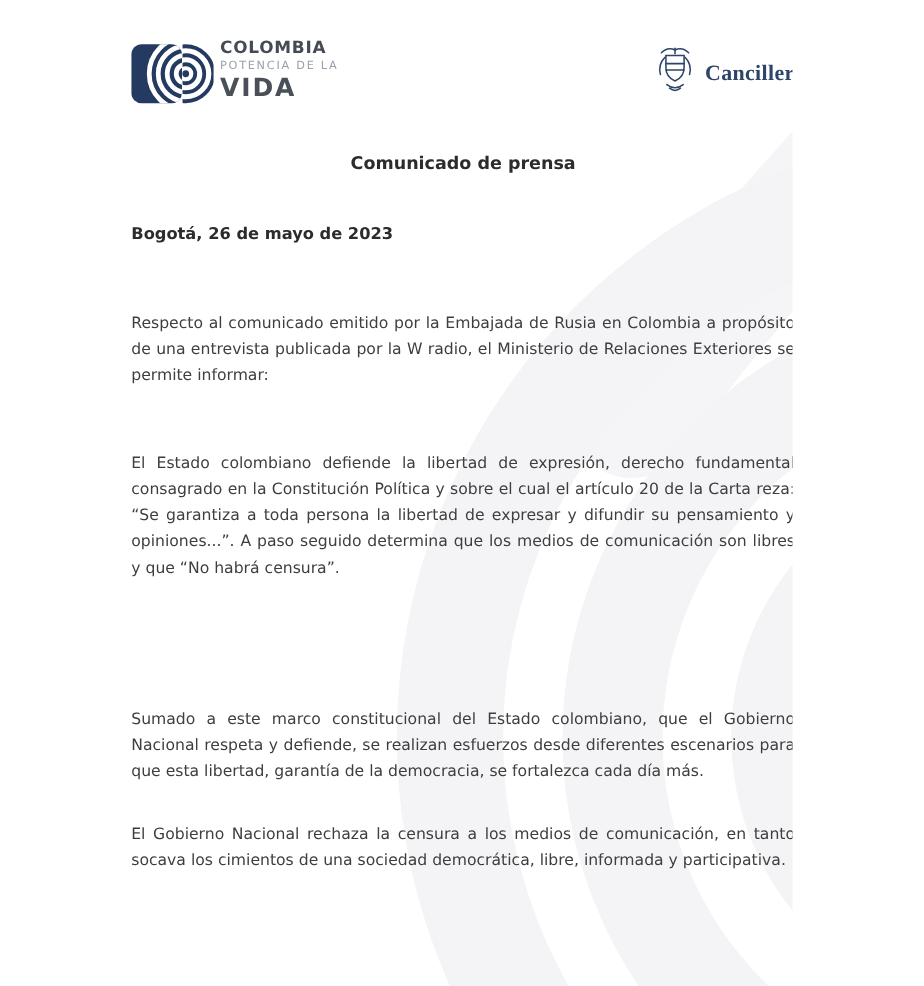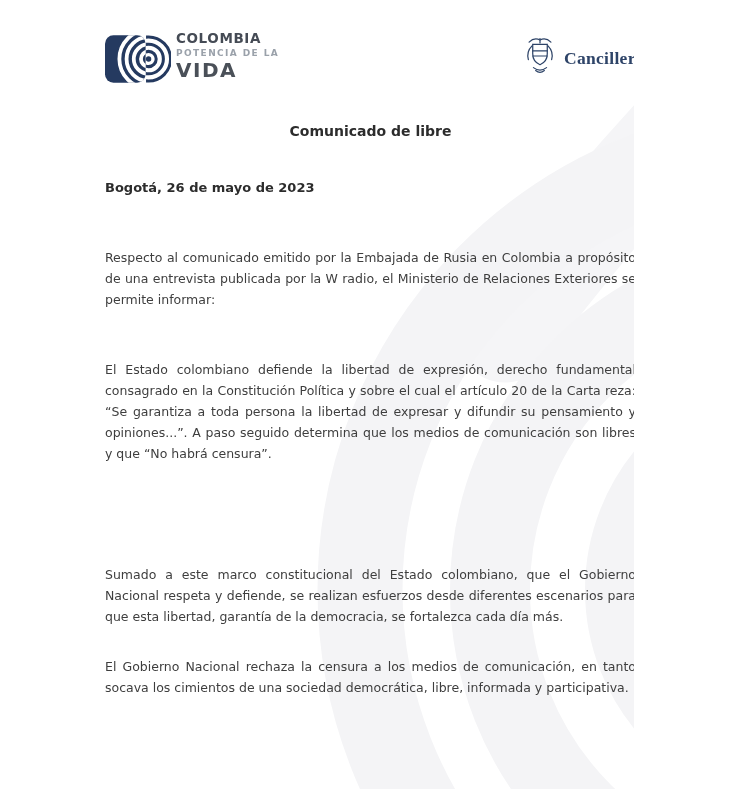--- a/index.html
+++ b/index.html
@@ -49,21 +49,21 @@
     white-space: nowrap;
   }
   .logo-line1 {
     font-size: 13.5px;
     font-weight: 700;
     letter-spacing: 0.6px;
     color: #454b55;
   }
   .logo-line2 {
     font-size: 9px;
-    font-weight: 700;
+    font-weight: 400;
     letter-spacing: 1.4px;
     color: #9aa1aa;
     margin-top: 3px;
   }
   .logo-line3 {
     font-size: 20px;
     font-weight: 800;
     letter-spacing: 1.5px;
     color: #4a5058;
     margin-top: 2px;
@@ -188,21 +188,21 @@
             <line x1="12" y1="28" x2="32" y2="28"></line>
 
             <path d="M13 44 Q22 51 31 44"></path>
             <path d="M16 48 Q22 53 28 48"></path>
           </g>
         </svg>
       </span>
       <span class="label">Cancillería</span>
     </div>
 
-    <div class="doc-title">Comunicado de libre</div>
+    <div class="doc-title">Comunicado de prensa</div>
 
     <div class="doc-dateline">Bogotá, 26 de mayo de 2023</div>
 
     <p class="doc-paragraph p1">Respecto al comunicado emitido por la Embajada de Rusia en Colombia a propósito de una entrevista publicada por la W radio, el Ministerio de Relaciones Exteriores se permite informar:</p>
     <p class="doc-paragraph p2">El Estado colombiano defiende la libertad de expresión, derecho fundamental consagrado en la Constitución Política y sobre el cual el artículo 20 de la Carta reza: “Se garantiza a toda persona la libertad de expresar y difundir su pensamiento y opiniones...”. A paso seguido determina que los medios de comunicación son libres y que “No habrá censura”.</p>
     <p class="doc-paragraph p4">Sumado a este marco constitucional del Estado colombiano, que el Gobierno Nacional respeta y defiende, se realizan esfuerzos desde diferentes escenarios para que esta libertad, garantía de la democracia, se fortalezca cada día más.</p>
     <p class="doc-paragraph p5">El Gobierno Nacional rechaza la censura a los medios de comunicación, en tanto socava los cimientos de una sociedad democrática, libre, informada y participativa.</p>
 
   </div>
 </div>

